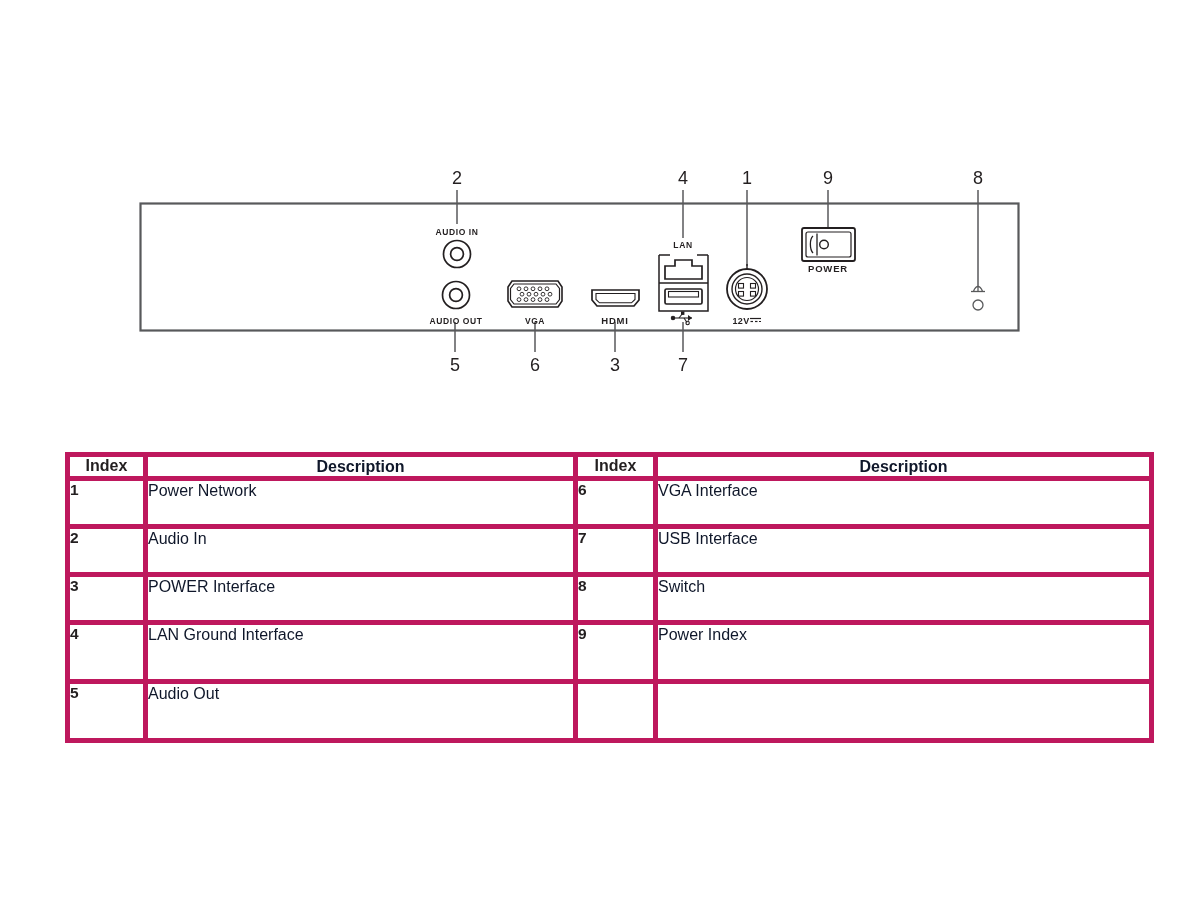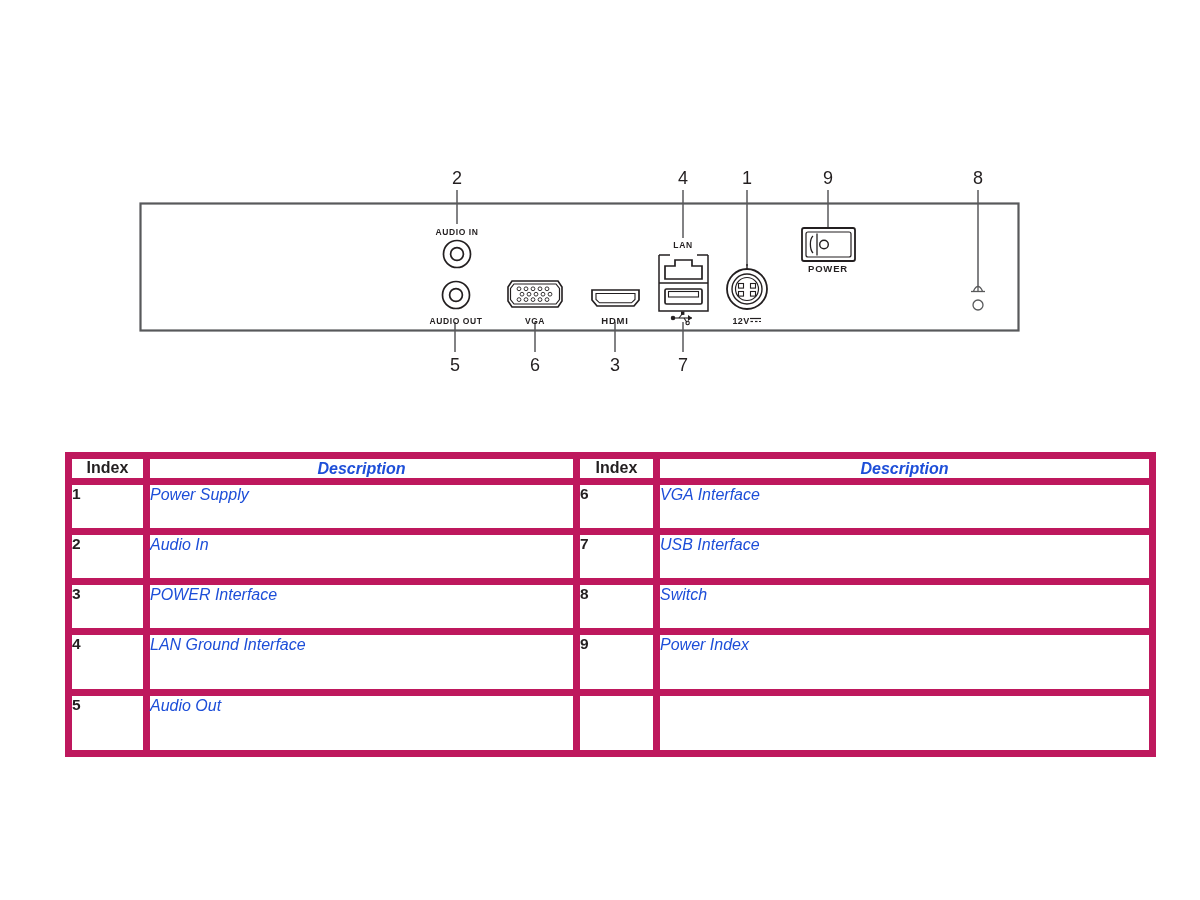--- a/index.html
+++ b/index.html
@@ -42,39 +42,38 @@
     border-collapse: collapse;
     width: 1084px;
     table-layout: fixed;
   }
   table.legend col.c-idx  { width: 78px; }
   table.legend col.c-desc { width: 430px; }
   table.legend col.c-idx2 { width: 80px; }
   table.legend col.c-desc2{ width: 496px; }
 
   table.legend th, table.legend td {
-    border: 7px solid #be185d;
+    border: 5px solid #be185d;
     padding: 0;
     vertical-align: top;
     background: #ffffff;
   }
   .cell-idx {
     font-size: 15.5px;
     font-weight: bold;
     color: #231f20;
     padding: 11px 0 0 14px;
     line-height: 1.15;
   }
   .cell-desc {
     font-size: 16px;
     font-weight: normal;
-    color: #1d4ed8;
+    color: #0f172a;
     padding: 8px 0 0 12px;
     line-height: 1.2;
-    font-style: italic;
   }
   thead .cell-idx, thead .cell-desc {
     font-weight: bold;
     font-size: 16px;
     padding-top: 9px;
   }
   tr.r-norm td { height: 43px; }
   tr.r-tall td { height: 54px; }
 </style>
 </head>
@@ -243,21 +242,21 @@
       <tr class="r-head">
         <th class="cell-idx">Index</th>
         <th class="cell-desc">Description</th>
         <th class="cell-idx">Index</th>
         <th class="cell-desc">Description</th>
       </tr>
     </thead>
     <tbody>
       <tr class="r-norm">
         <td class="cell-idx">1</td>
-        <td class="cell-desc">Power Supply</td>
+        <td class="cell-desc">Power Network</td>
         <td class="cell-idx">6</td>
         <td class="cell-desc">VGA Interface</td>
       </tr>
       <tr class="r-norm">
         <td class="cell-idx">2</td>
         <td class="cell-desc">Audio In</td>
         <td class="cell-idx">7</td>
         <td class="cell-desc">USB Interface</td>
       </tr>
       <tr class="r-norm">

